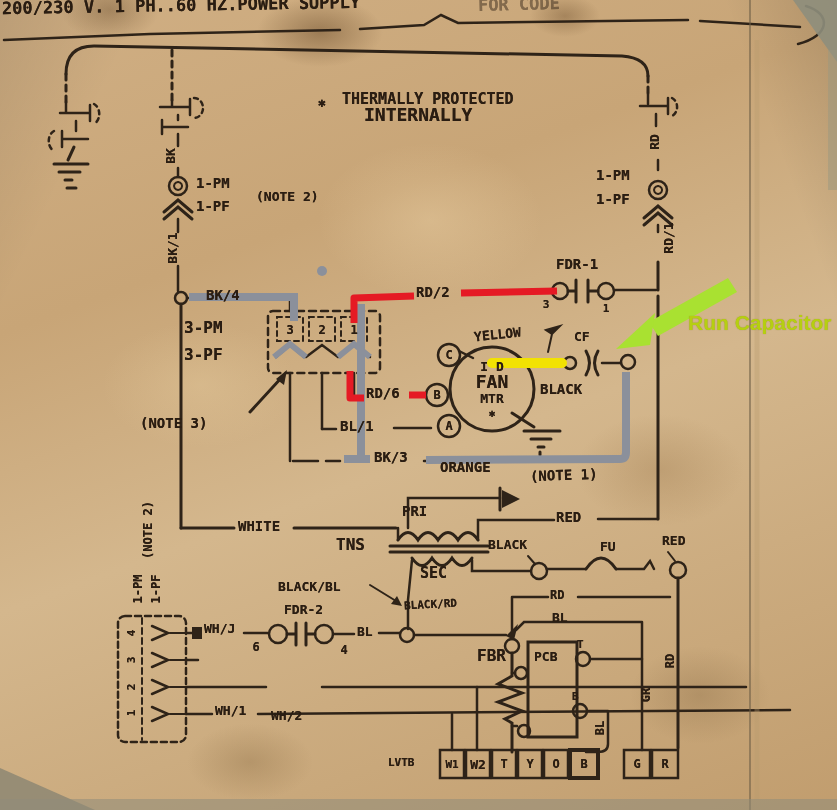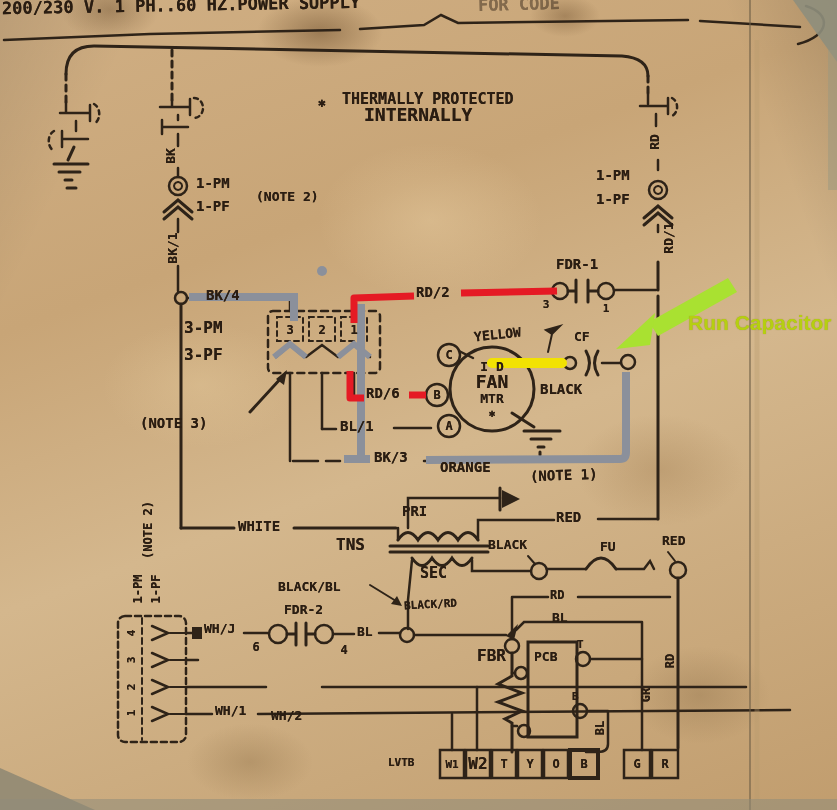--- a/index.html
+++ b/index.html
@@ -334,21 +334,21 @@
   <span class="lbl" style="left:477px;top:648px;font-size:16px">FBR</span>
   <span class="lbl" style="left:534px;top:650px;font-size:13px">PCB</span>
   <span class="lbl" style="left:577px;top:639px;font-size:11px">T</span>
   <span class="lbl" style="left:572px;top:691px;font-size:11px">B</span>
   <span class="lbl rot" style="left:646px;top:695px;font-size:12px">GR</span>
   <span class="lbl rot" style="left:670px;top:661px;font-size:12px">RD</span>
   <span class="lbl rot" style="left:600px;top:728px;font-size:12px">BL</span>
 
   <span class="lbl" style="left:388px;top:757px;font-size:11px">LVTB</span>
   <span class="lbl ctr" style="left:452px;top:764px;font-size:11px">W1</span>
-  <span class="lbl ctr" style="left:478px;top:764px;font-size:16px">W2</span>
+  <span class="lbl ctr" style="left:478px;top:764px;font-size:13px">W2</span>
   <span class="lbl ctr" style="left:504px;top:764px;font-size:12px">T</span>
   <span class="lbl ctr" style="left:530px;top:764px;font-size:12px">Y</span>
   <span class="lbl ctr" style="left:556px;top:764px;font-size:12px">O</span>
   <span class="lbl ctr" style="left:584px;top:764px;font-size:12px">B</span>
   <span class="lbl ctr" style="left:637px;top:764px;font-size:12px">G</span>
   <span class="lbl ctr" style="left:665px;top:764px;font-size:12px">R</span>
 
   <span class="lbl green" style="left:688px;top:312px;font-size:21px">Run Capacitor</span>
 </div>
 

